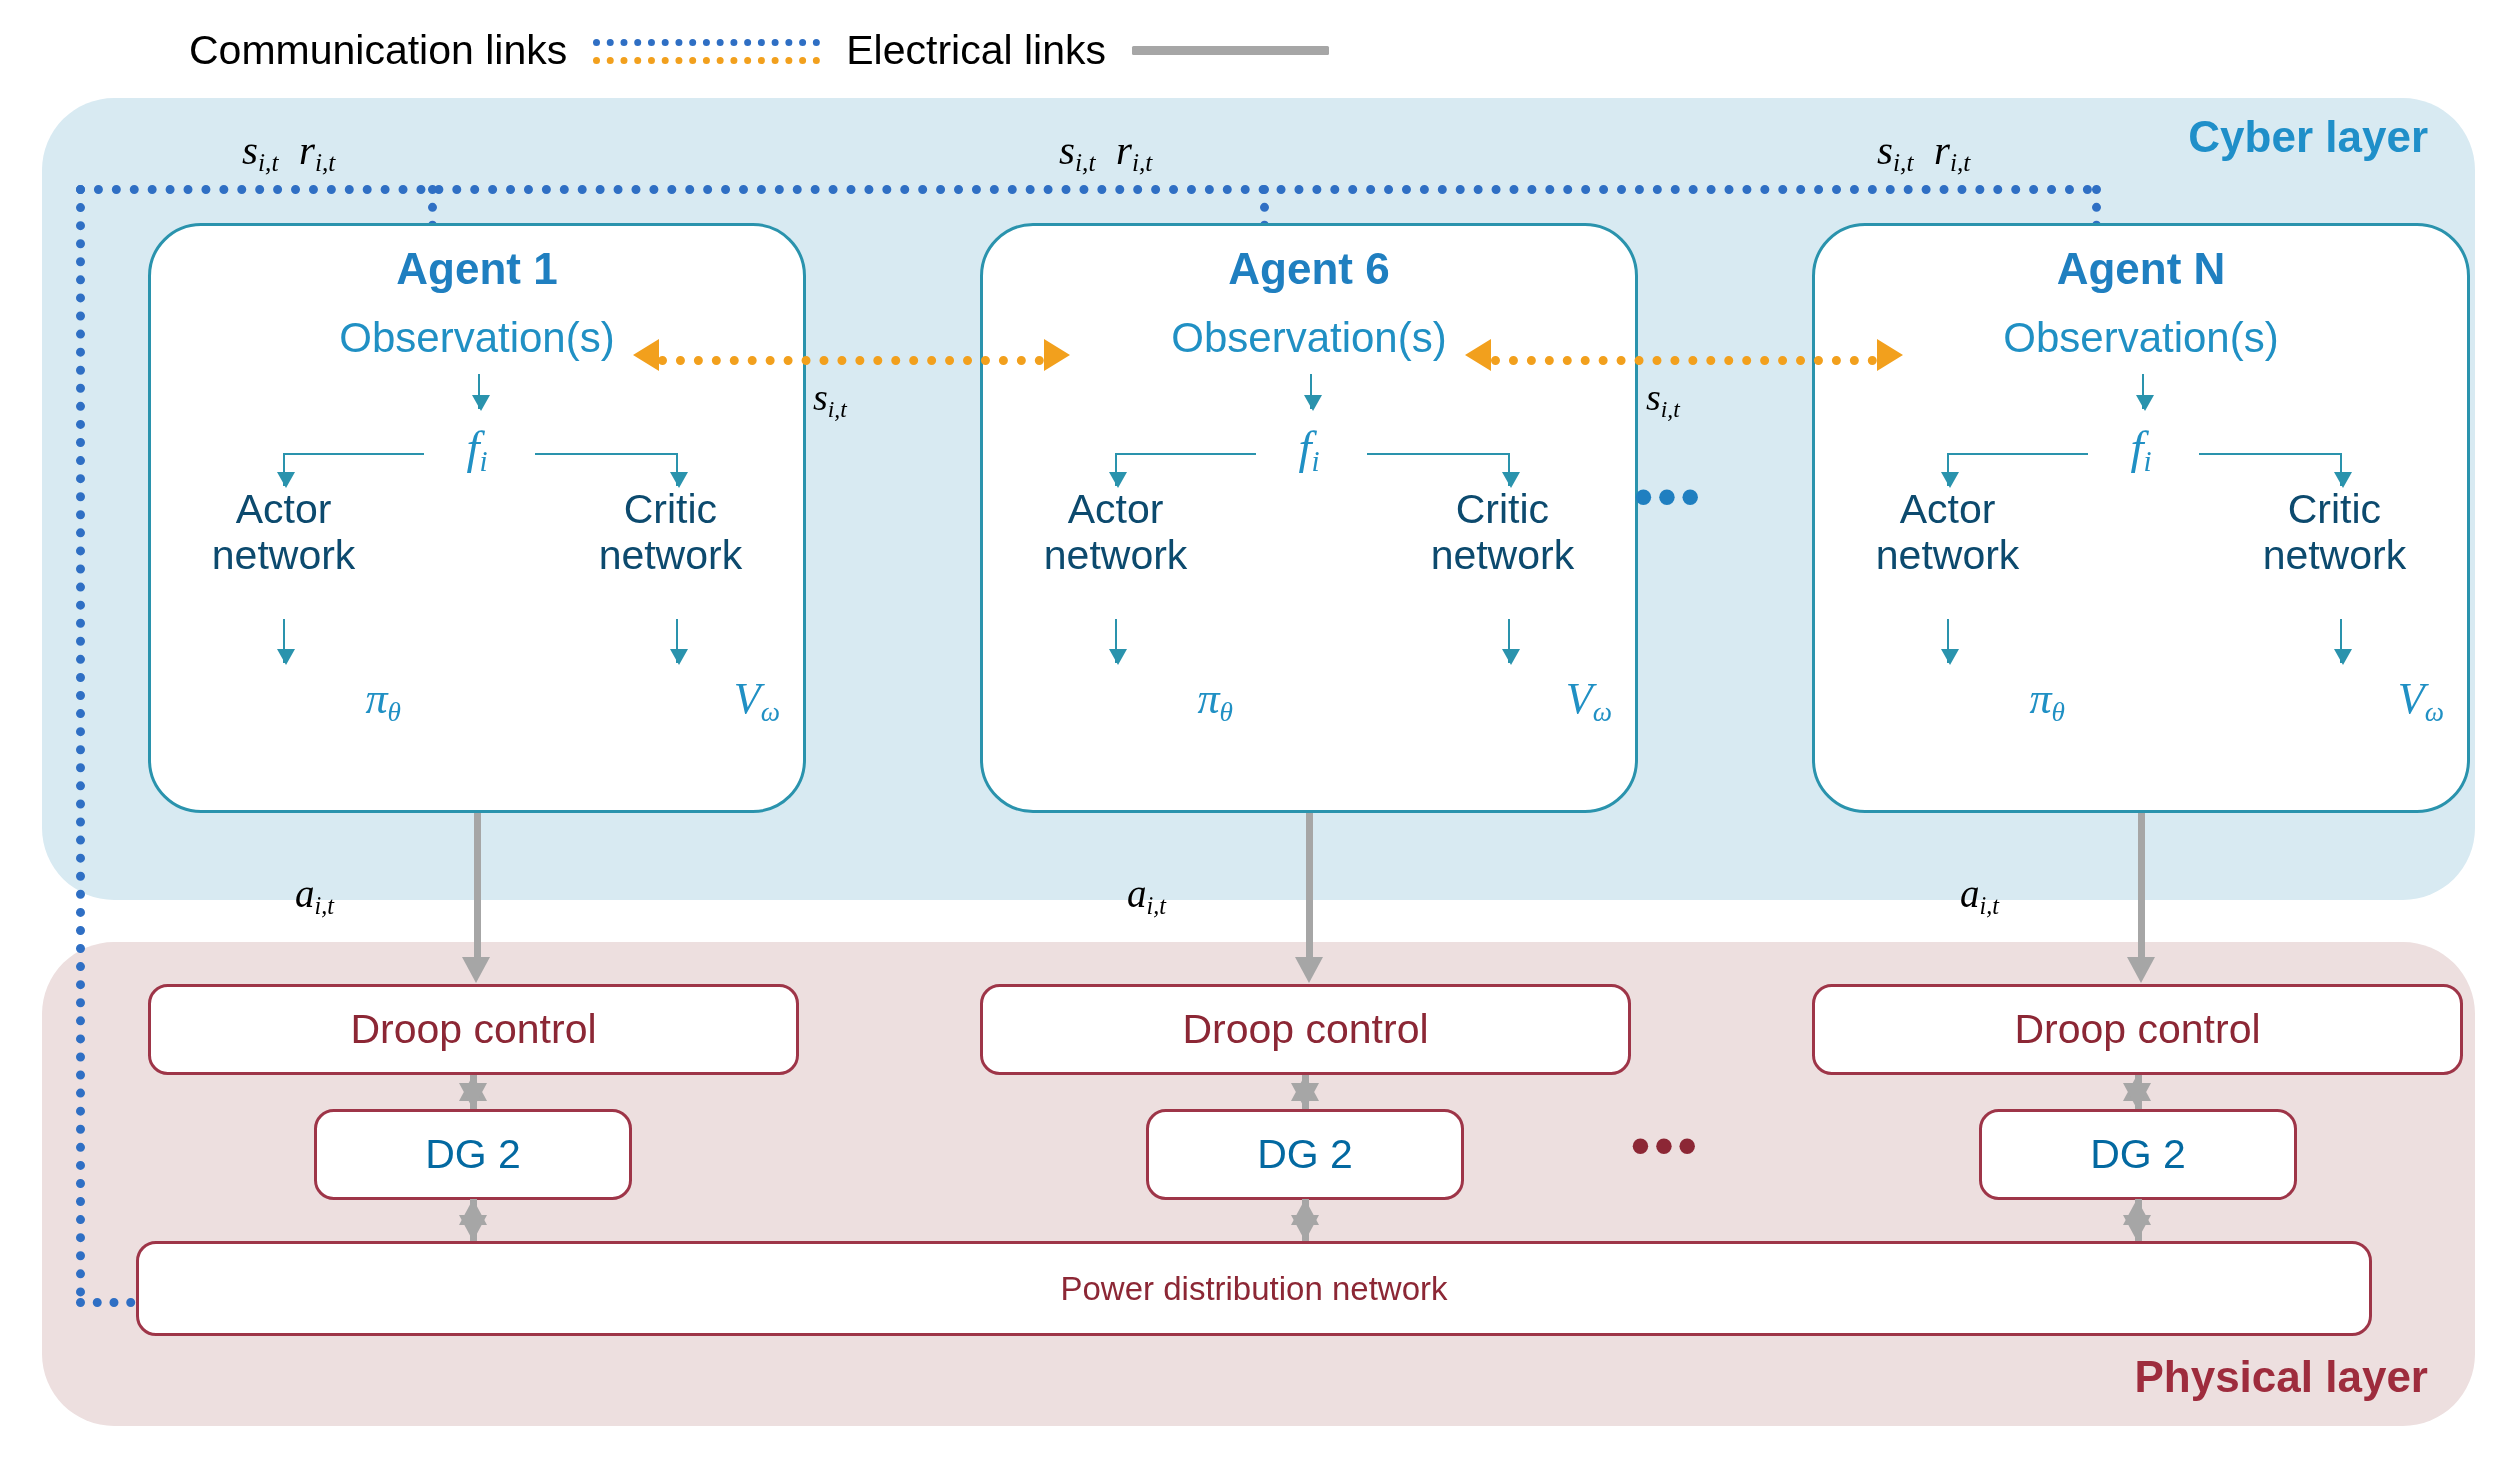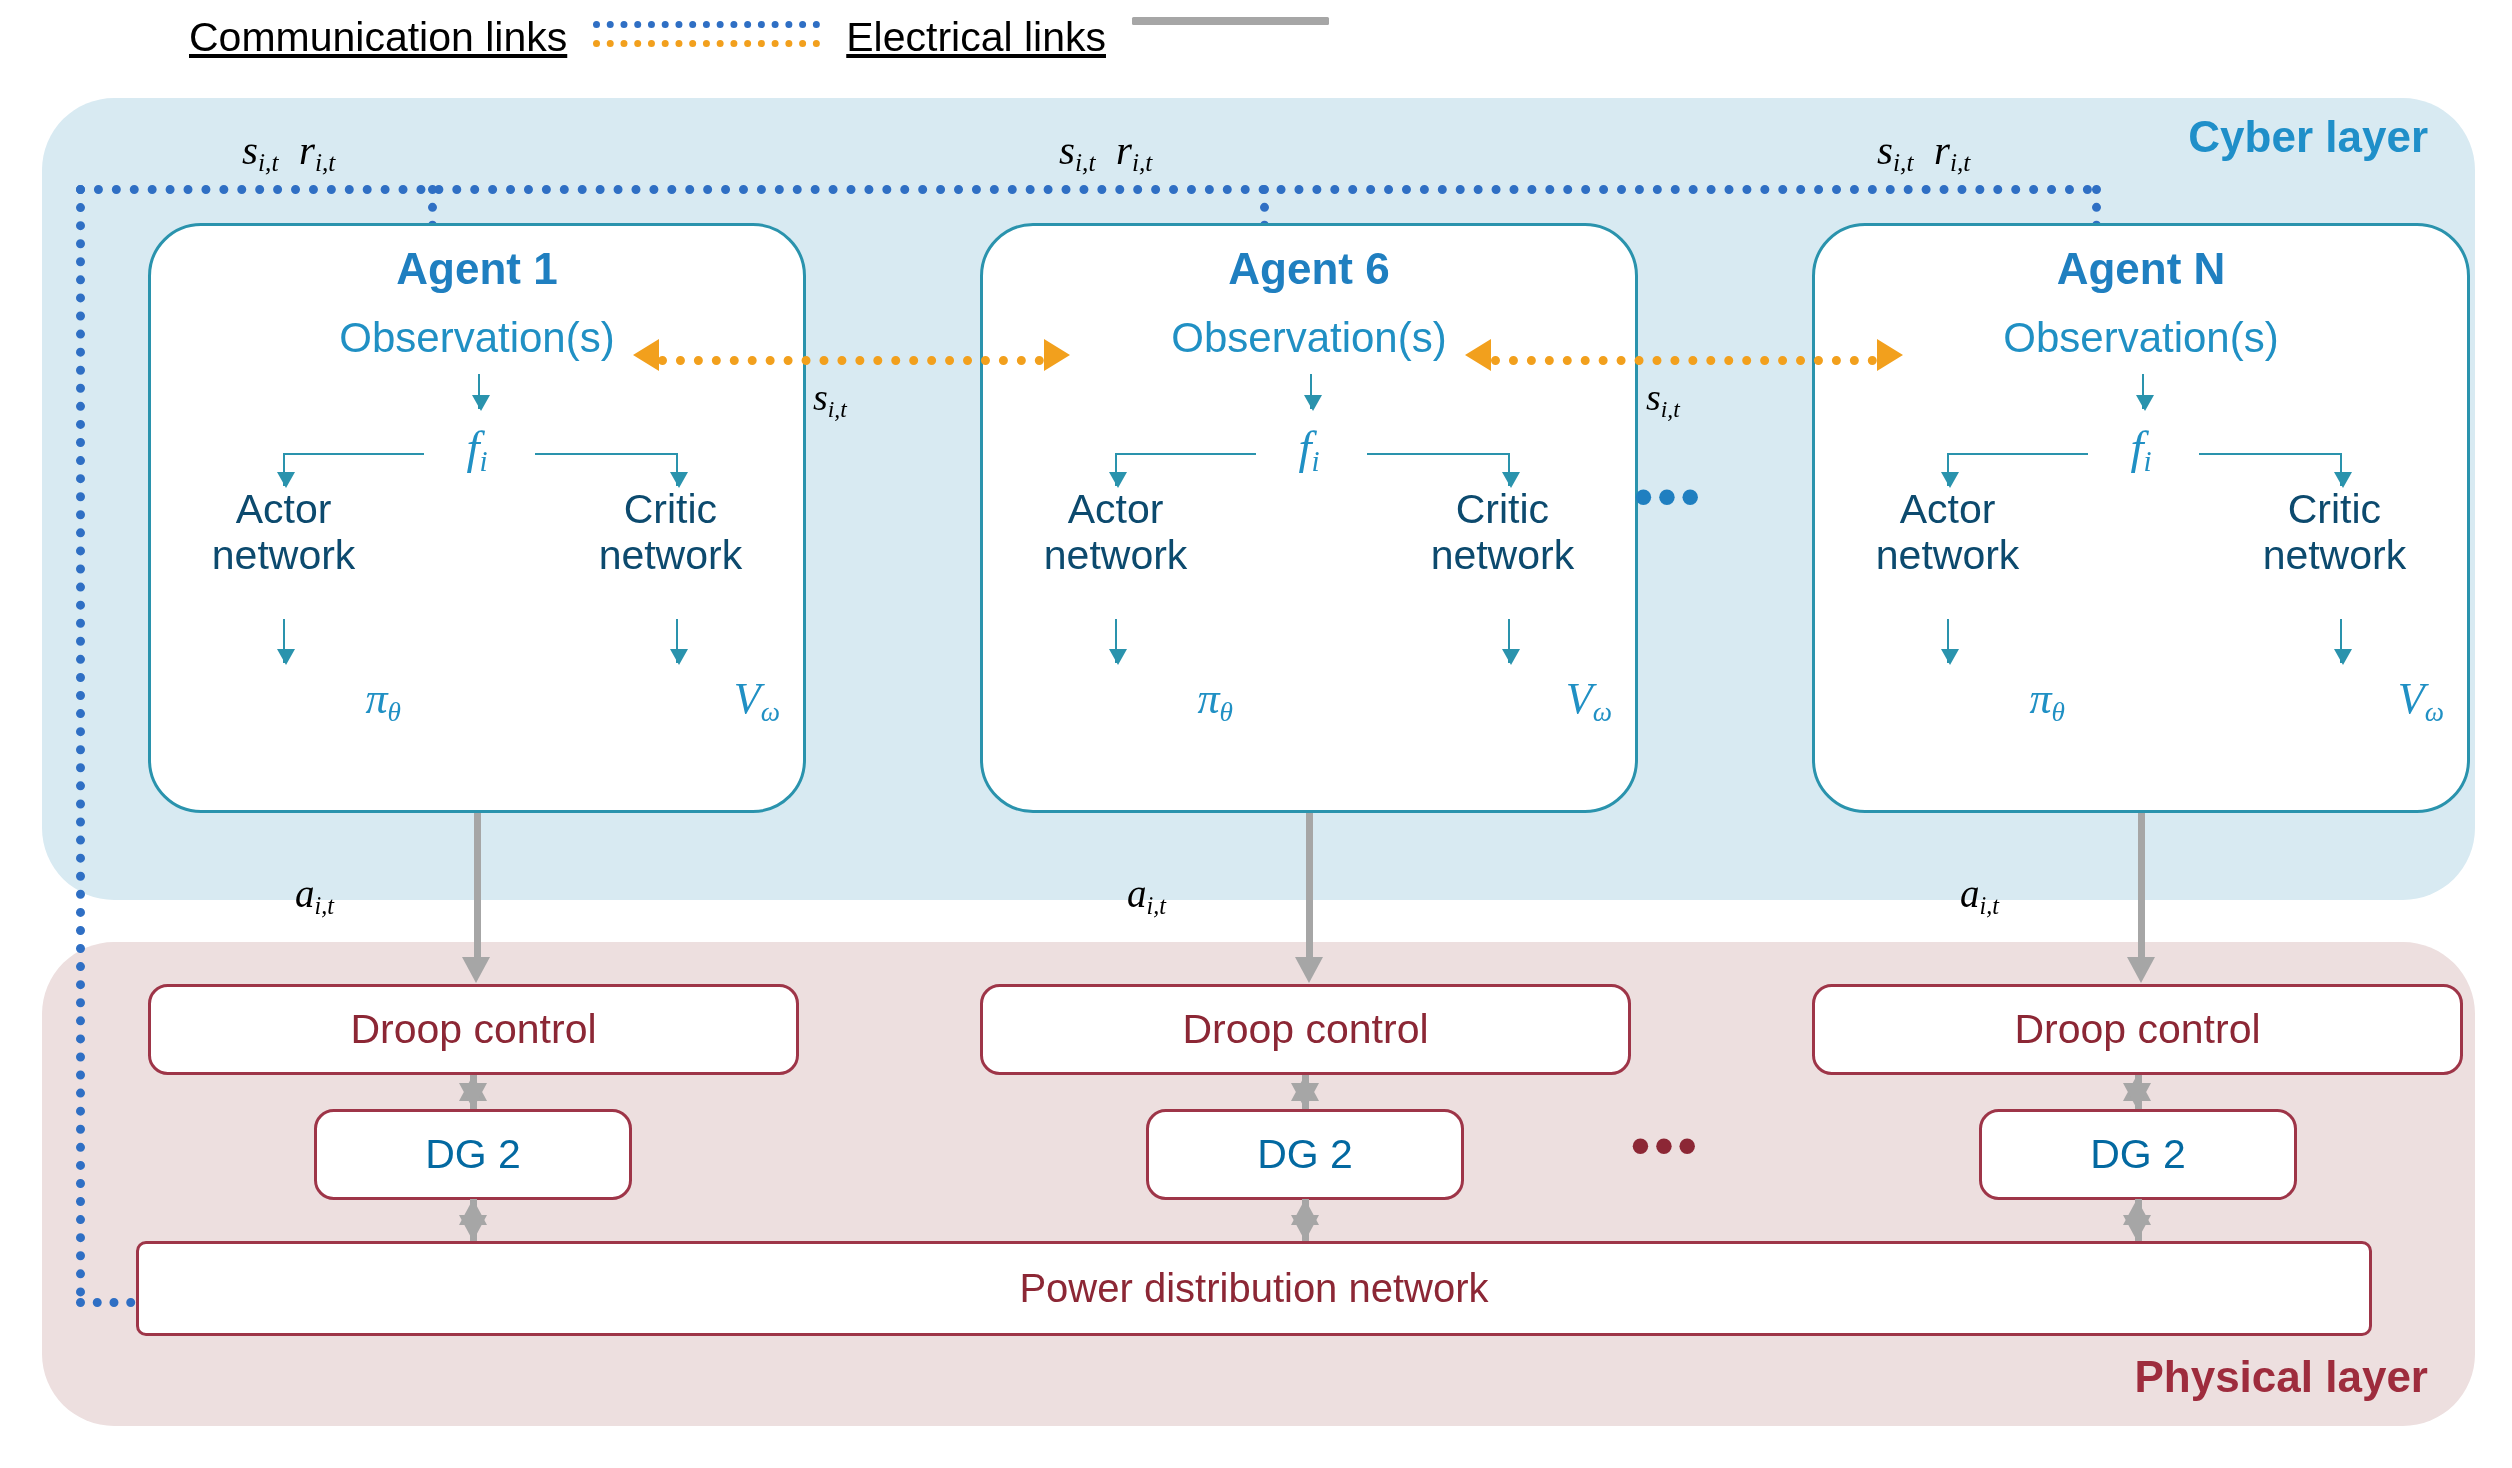--- a/index.html
+++ b/index.html
@@ -22,22 +22,22 @@
   }
 
   
   #legend {
     position: absolute;
     left: 189px;
     top: 16.6px;
     width: 1513px;
     height: 68px;
     display: flex;
+    align-items: center;
     gap: 26px;
-    text-decoration: underline;
   }
   .legend-label {
     font-size: 41px;
     color: #000000;
     white-space: nowrap;
     line-height: 1;
   }
   .legend-dotted {
     width: 227px;
     height: 33px;
@@ -215,26 +215,26 @@
     color: #0369a1;
   }
   #pdn-box {
     position: absolute;
     left: 136px;
     top: 1241px;
     width: 2236px;
     height: 95px;
     background: #ffffff;
     border: 3.8px solid #9e3548;
-    border-radius: 10px;
+    border-radius: 20px;
     box-sizing: border-box;
     display: flex;
     align-items: center;
     justify-content: center;
-    font-size: 40px;
+    font-size: 33px;
     color: #8c2735;
   }
 
   
   .math {
     position: absolute;
     font-family: "Liberation Serif", serif;
     font-style: italic;
     color: #000000;
     line-height: 1;

